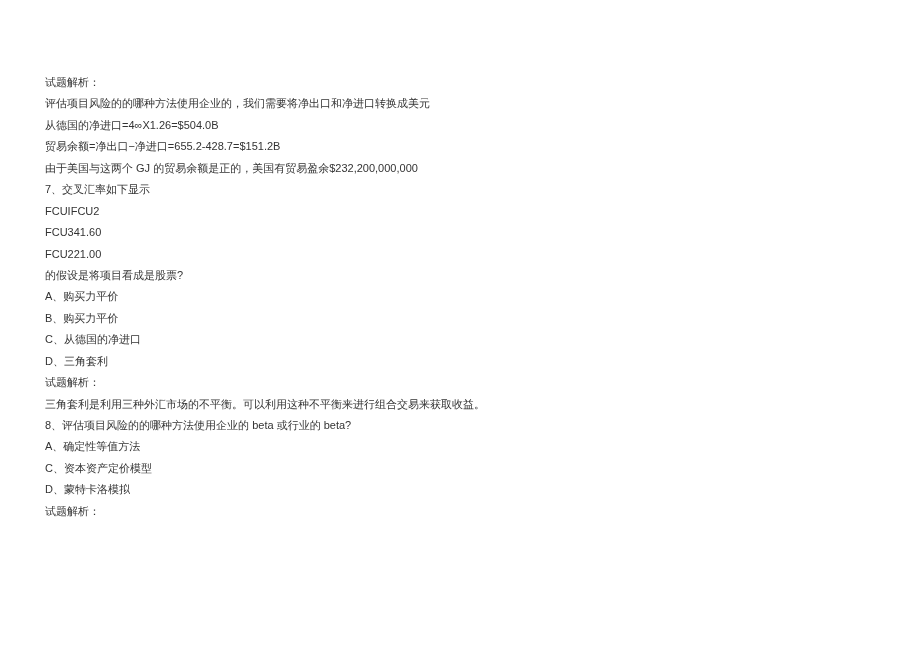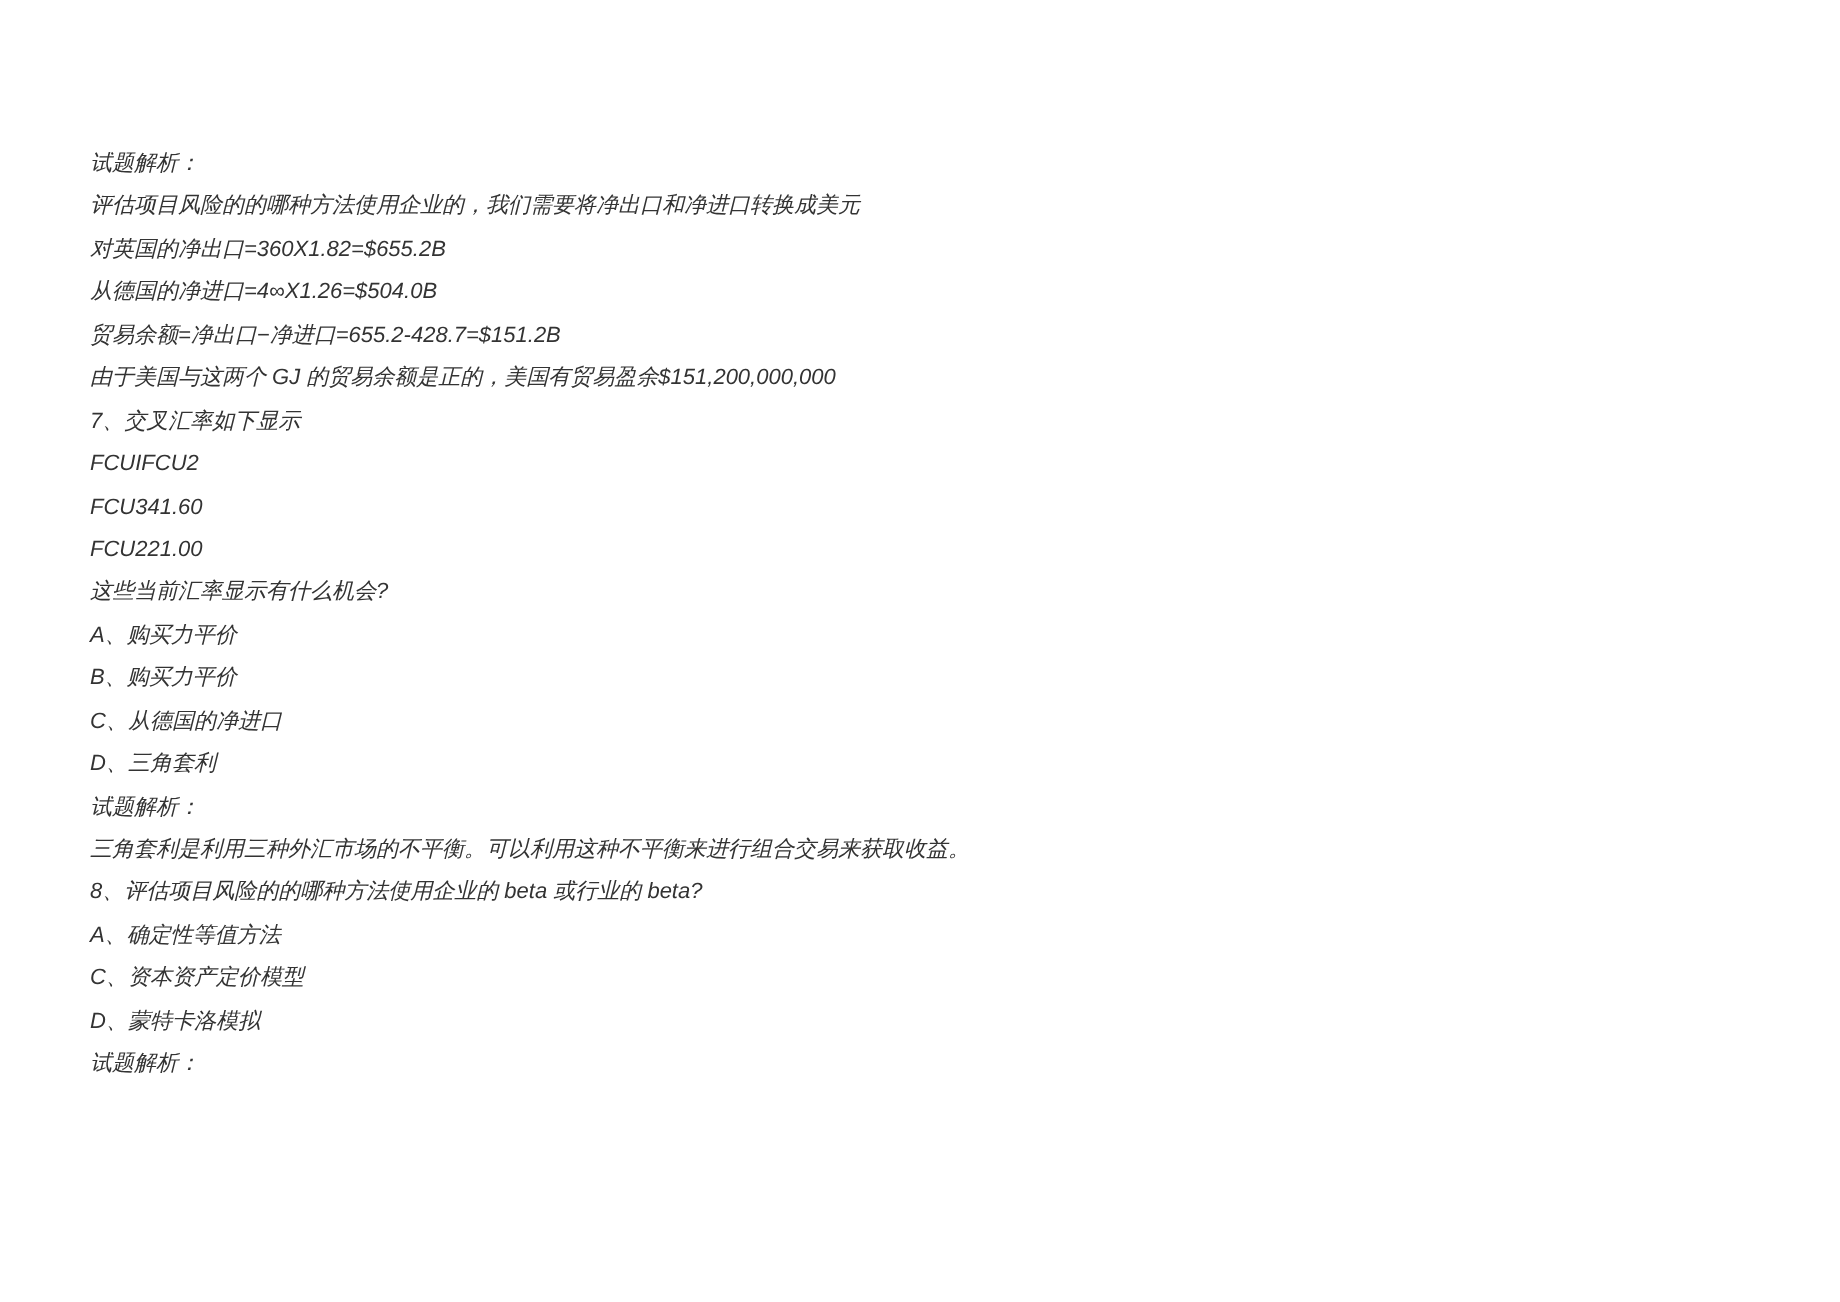--- a/index.html
+++ b/index.html
@@ -1,19 +1,18 @@
 <!DOCTYPE html>
 <html><head>
   <meta charset="utf-8">
   <style>
     * {
       margin: 0;
       padding: 0;
       box-sizing: border-box;
-      font-style: italic;
     }
     body {
       font-family: "SimSun", "Microsoft YaHei", sans-serif;
       font-size: 11px;
       color: #333;
       background: #fff;
       padding: 72px 45px 40px 45px;
       line-height: 1.95;
       width: 920px;
     }
@@ -21,29 +20,28 @@
       display: block;
       white-space: normal;
     }
   </style>
 </head>
 <body>
 
 <div>
   <span class="line">试题解析：</span>
   <span class="line">评估项目风险的的哪种方法使用企业的，我们需要将净出口和净进口转换成美元</span>
-  <span class="line">对英国的净出口=360X1.82=$655.2B</span>
   <span class="line">从德国的净进口=4∞X1.26=$504.0B</span>
   <span class="line">贸易余额=净出口−净进口=655.2-428.7=$151.2B</span>
-  <span class="line">由于美国与这两个 GJ 的贸易余额是正的，美国有贸易盈余$151,200,000,000</span>
+  <span class="line">由于美国与这两个 GJ 的贸易余额是正的，美国有贸易盈余$232,200,000,000</span>
   <span class="line">7、交叉汇率如下显示</span>
   <span class="line">FCUIFCU2</span>
   <span class="line">FCU341.60</span>
   <span class="line">FCU221.00</span>
-  <span class="line">这些当前汇率显示有什么机会?</span>
+  <span class="line">的假设是将项目看成是股票?</span>
   <span class="line">A、购买力平价</span>
   <span class="line">B、购买力平价</span>
   <span class="line">C、从德国的净进口</span>
   <span class="line">D、三角套利</span>
   <span class="line">试题解析：</span>
   <span class="line">三角套利是利用三种外汇市场的不平衡。可以利用这种不平衡来进行组合交易来获取收益。</span>
   <span class="line">8、评估项目风险的的哪种方法使用企业的 beta 或行业的 beta?</span>
   <span class="line">A、确定性等值方法</span>
   <span class="line">C、资本资产定价模型</span>
   <span class="line">D、蒙特卡洛模拟</span>

